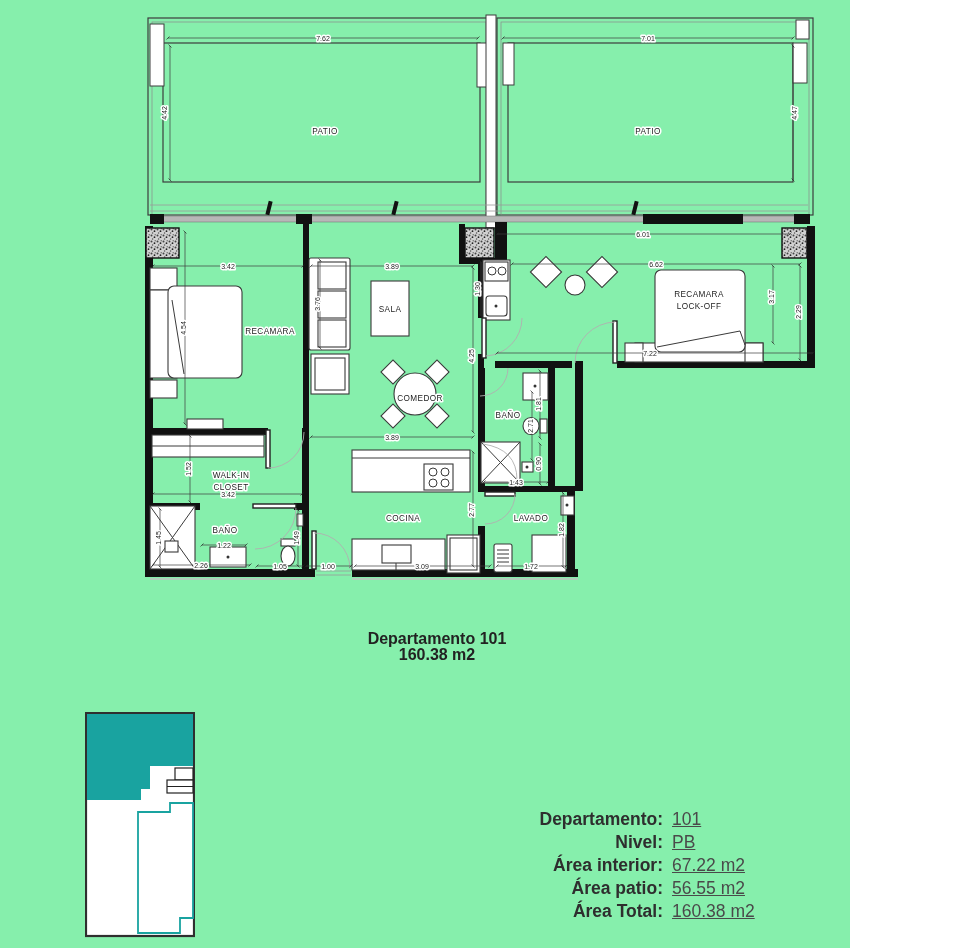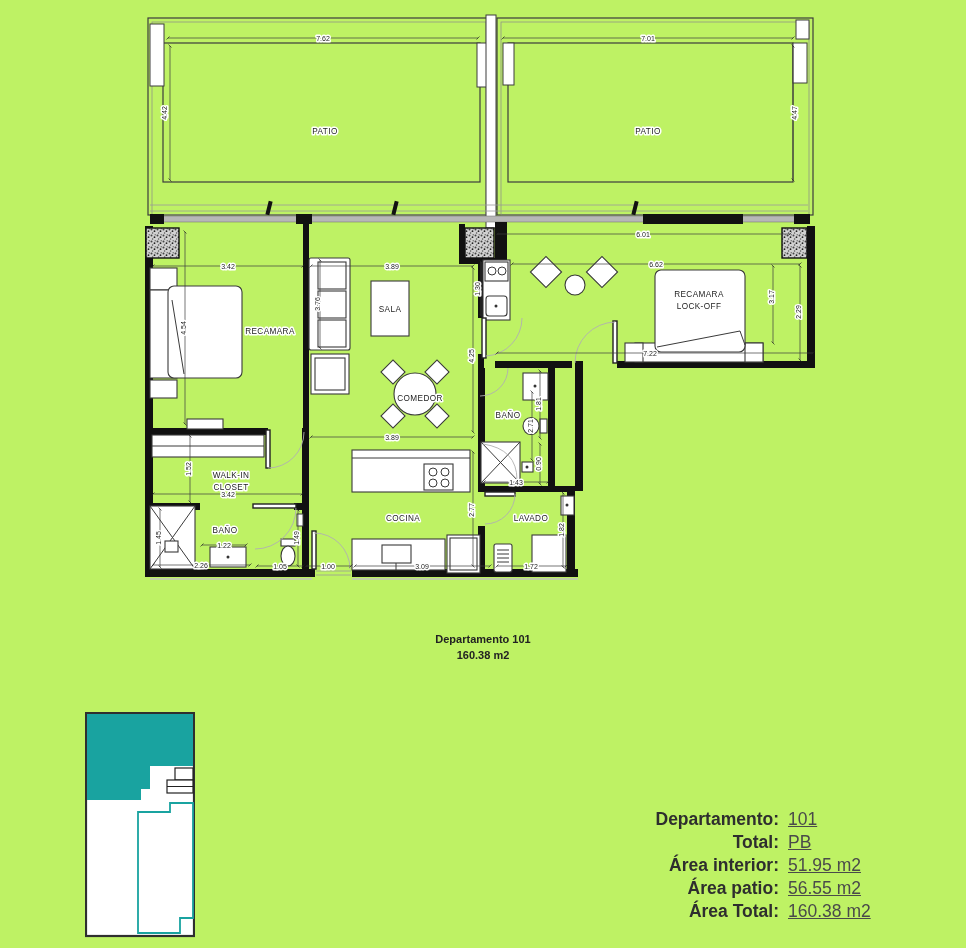--- a/index.html
+++ b/index.html
@@ -1,16 +1,16 @@
 <!DOCTYPE html>
 <html><head>
 <meta charset="utf-8">
 <style>
   html,body{margin:0;padding:0;background:#ffffff;}
-  .canvas{position:relative;width:966px;height:948px;background:#bef264;overflow:hidden;
+  .canvas{position:relative;width:850px;height:948px;background:#86efac;overflow:hidden;
           font-family:"Liberation Sans",sans-serif;}
   svg text{font-family:"Liberation Sans",sans-serif;}
   
   .w   {fill:#111;}                                   
   .fence{fill:none;stroke:#3c3c3c;stroke-width:1.2;}
   .fence2{fill:none;stroke:#8a8a8a;stroke-width:.7;}
   .pil {fill:#fff;stroke:#3c3c3c;stroke-width:1;}
   .ter {stroke:#9a9a9a;stroke-width:.8;}
   .win {fill:#b7b7b7;stroke:#6d6d6d;stroke-width:.5;}
   .sill{stroke:#c2c2c2;stroke-width:1.5;}
@@ -18,22 +18,22 @@
   .fl  {stroke:#3a3a3a;stroke-width:1;fill:none;}
   .arc {stroke:#b0b0b0;stroke-width:.9;fill:none;}
   .leaf{fill:#fff;stroke:#222;stroke-width:1.4;}
   .dl  {stroke:#3e3e3e;stroke-width:.7;}
   .dim {font-size:7px;fill:#1c1c1c;text-anchor:middle;
         paint-order:stroke;stroke:#fff;stroke-width:3px;stroke-linejoin:round;}
   .rm  {font-size:8.2px;fill:#1c1c1c;letter-spacing:.4px;text-anchor:middle;
         paint-order:stroke;stroke:#fff;stroke-width:3px;stroke-linejoin:round;}
   .flag{fill:#111;}
   
-  .plan-title{position:absolute;left:0;top:631px;width:100%;text-align:center;
-              font-weight:bold;font-size:11px;line-height:16px;color:#222;}
+  .plan-title{position:absolute;left:12px;top:631px;width:100%;text-align:center;
+              font-weight:bold;font-size:16px;line-height:16px;color:#222;}
   
   .locator{position:absolute;left:85px;top:712px;}
   
   .summary{position:absolute;right:56px;top:810px;display:grid;
            grid-template-columns:auto 122px;column-gap:9px;row-gap:4px;
            font-size:17.5px;line-height:19px;}
   .summary .lb{font-weight:bold;color:#2e2e2e;text-align:right;}
   .summary .vl{color:#4a4a4a;text-align:left;text-decoration:underline;}
 </style>
 </head>
@@ -359,23 +359,23 @@
       <rect x="82" y="68" width="26" height="13" fill="#fff" stroke="#222" stroke-width="1.2"></rect>
       <line x1="82" y1="74.5" x2="108" y2="74.5" stroke="#222" stroke-width="1"></line>
     </g>
     <path d="M53,100 H85 V91 H108 V206 H95 V221 H53 Z" fill="none" stroke-width="1.8" stroke="#19a3a0"></path>
   </svg>
 
   
   <div class="summary">
     <div class="lb">Departamento:</div>
     <div class="vl">101</div>
-    <div class="lb">Total:</div>
+    <div class="lb">Nivel:</div>
     <div class="vl">PB</div>
     <div class="lb">Área interior:</div>
-    <div class="vl">51.95 m2</div>
+    <div class="vl">67.22 m2</div>
     <div class="lb">Área patio:</div>
     <div class="vl">56.55 m2</div>
     <div class="lb">Área Total:</div>
     <div class="vl">160.38 m2</div>
   </div>
 
 </div>
 
 </body></html>

